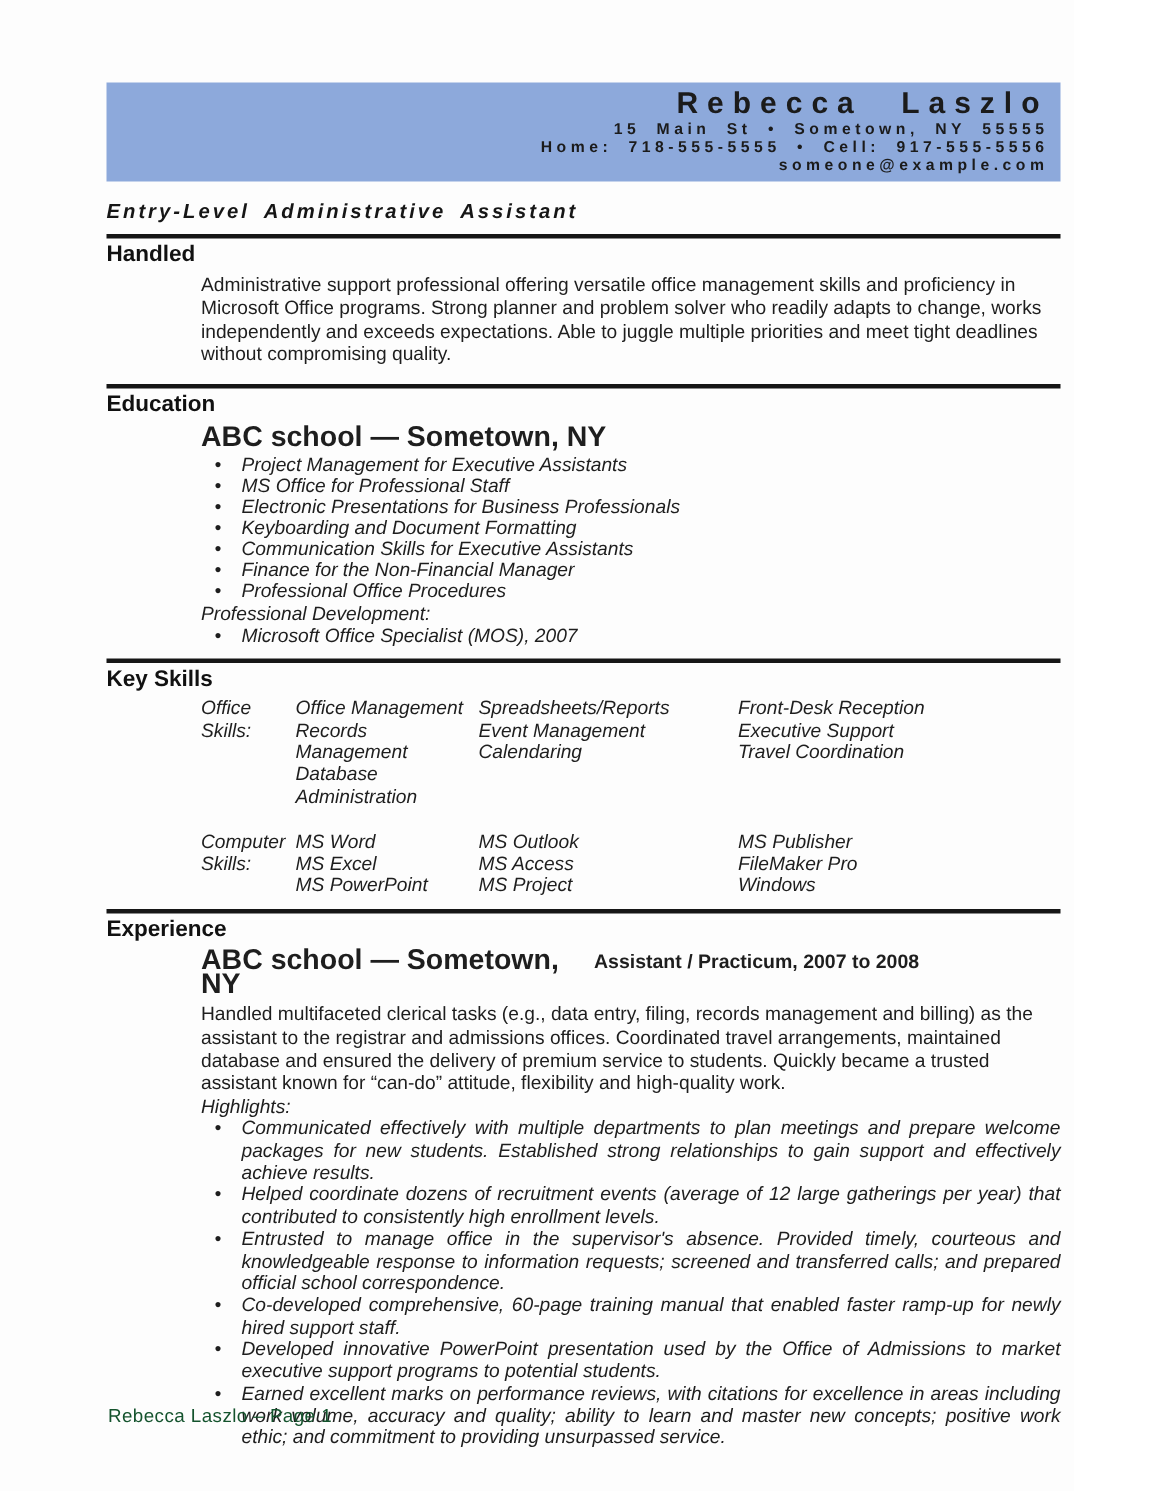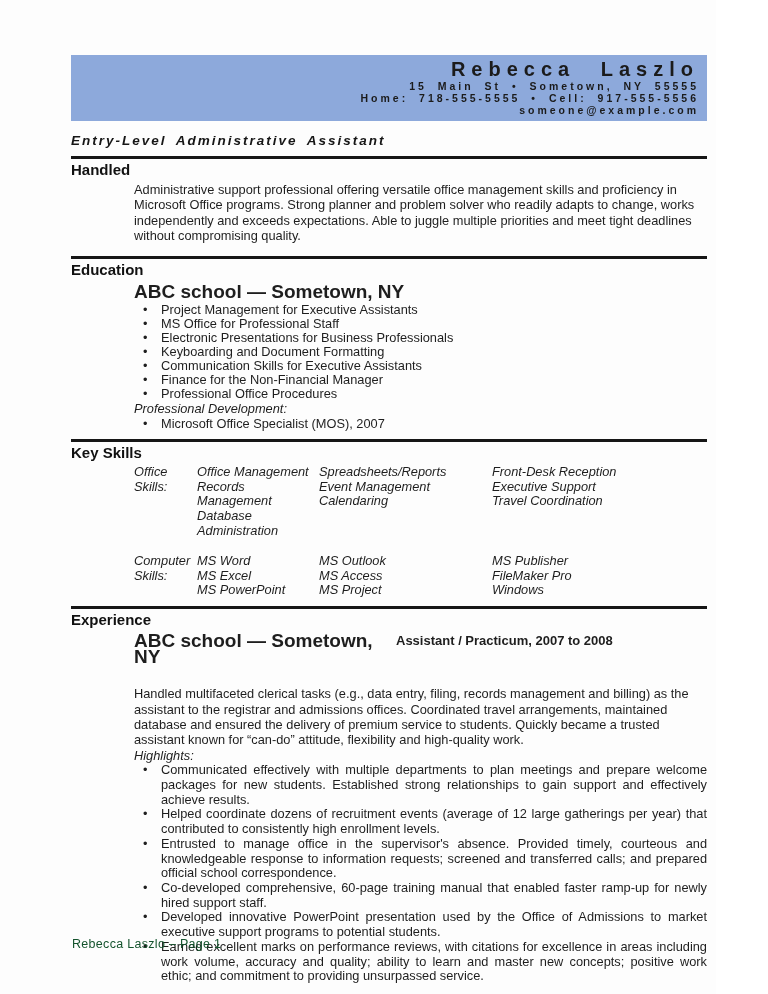--- a/index.html
+++ b/index.html
@@ -50,39 +50,39 @@
 
   .body {
     margin: 2px 0 4px 0;
     font-size: 12.8px; line-height: 15.4px;
   }
   .school { font-weight: bold; font-size: 19px; line-height: 16px; }
   .edu-school { margin: 5px 0 3px 0; }
   .ital-label { font-style: italic; font-size: 12.8px; line-height: 15.5px; }
 
   ul { list-style: none; margin: 0; padding: 0; font-size: 12.8px; }
-  li { position: relative; padding-left: 27px; line-height: 14.1px; }
+  li { position: relative; padding-left: 27px; line-height: 14.1px; font-style: italic; }
   li::before { content: "\2022"; position: absolute; left: 9px; }
   ul.justify li { text-align: justify; line-height: 14.7px; }
 
   .skills-block { margin-top: 2px; }
   .skills-grid {
     display: grid;
     grid-template-columns: 63px 122px 173px 1fr;
     font-style: italic;
     font-size: 12.8px;
     line-height: 14.8px;
   }
   .skills-grid.row2 { margin-top: 15px; }
 
   .job-row { display: flex; margin-top: 4px; }
   .job-row .employer { width: 262px; flex: none; }
   .job-row .role { font-weight: bold; font-size: 13px; line-height: 16px; }
 
-  .exp-summary { margin-top: 21px; margin-bottom: 0; }
+  .exp-summary { margin-top: 3px; margin-bottom: 0; }
 
   .footer {
     position: absolute; left: 72px; top: 937px;
     font-size: 12.5px; color: #14532d; letter-spacing: 0.3px;
   }
 </style>
 </head>
 <body>
 
 <div class="page">

